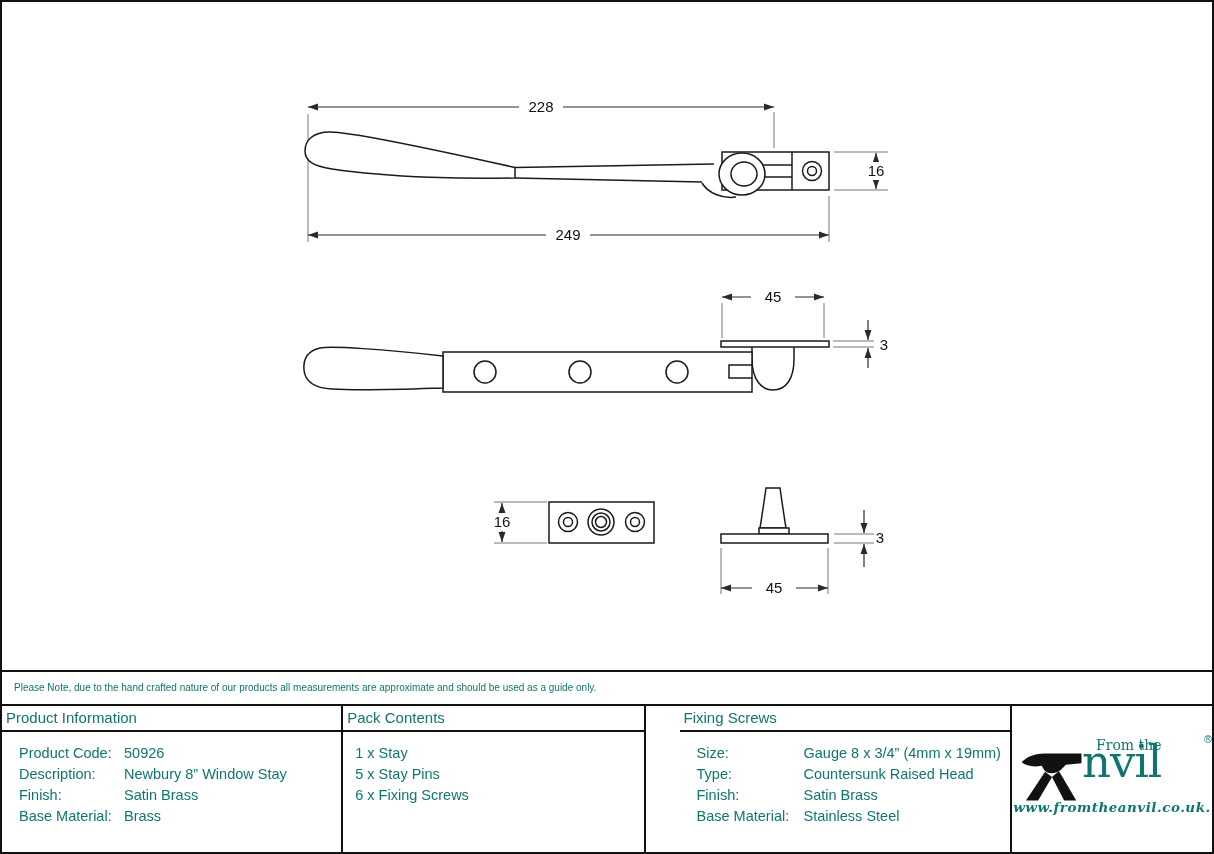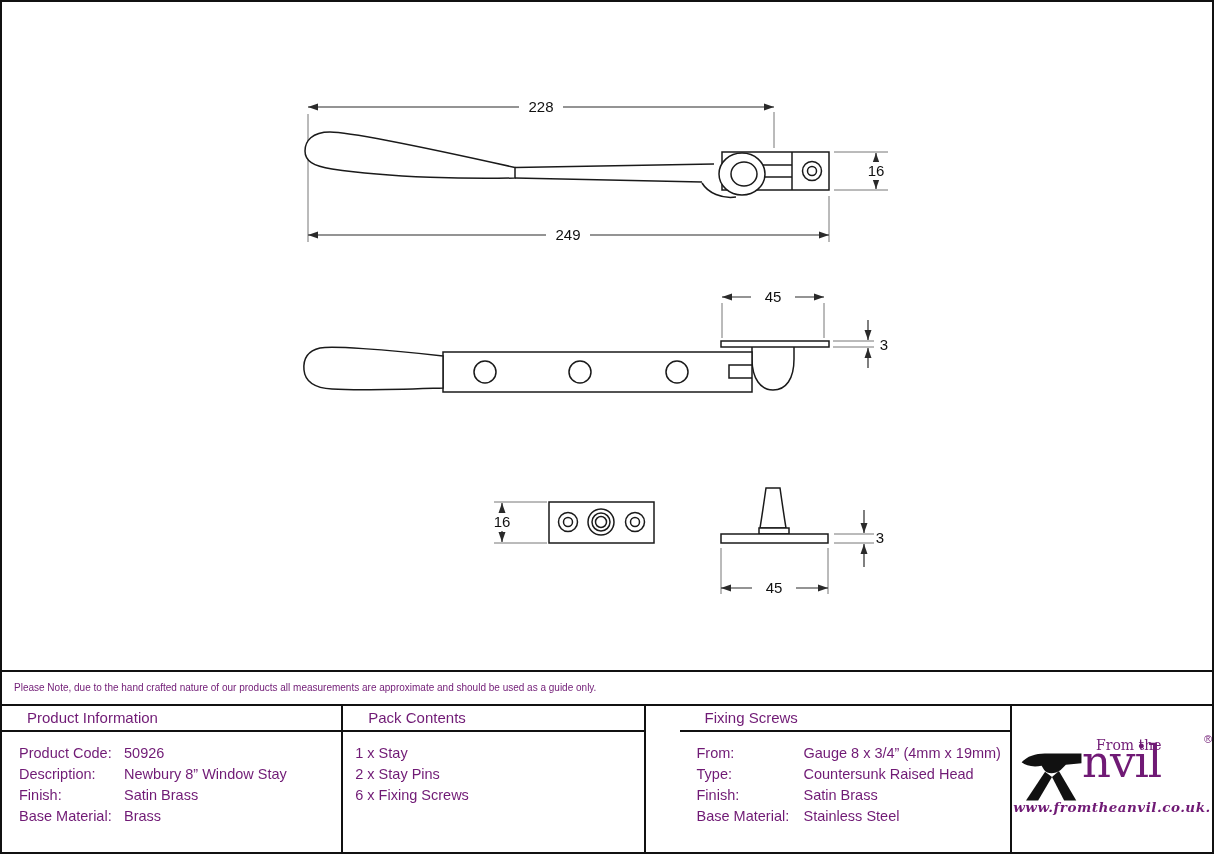--- a/index.html
+++ b/index.html
@@ -1,18 +1,18 @@
 <!DOCTYPE html>
 <html><head>
 <meta charset="utf-8">
 <style>
   html,body{margin:0;padding:0;background:#fff;}
   .page{position:relative;width:1214px;height:854px;box-sizing:border-box;
         border:2px solid #111;background:#fff;overflow:hidden;
-        font-family:"Liberation Sans",sans-serif;color:#701a75;}
+        font-family:"Liberation Sans",sans-serif;color:#0f766e;}
   
   .drawing-svg{position:absolute;top:0;left:0;}
   .obj{fill:#fff;stroke:#1a1a1a;stroke-width:1.5;}
   .obj-line{fill:none;stroke:#1a1a1a;stroke-width:1.5;}
   .dim{stroke:#2a2a2a;stroke-width:1.2;}
   .arr{fill:#2a2a2a;stroke:none;}
   .ext{stroke:#777;stroke-width:1;}
   .tbg{fill:#fff;stroke:none;}
   .drawing-svg text{font-family:"Liberation Sans",sans-serif;font-size:15px;fill:#111;text-anchor:middle;}
   
@@ -20,21 +20,21 @@
             border-top:2px solid #111;border-bottom:2px solid #111;
             line-height:32px;padding-left:12px;font-size:10px;}
   
   .spec-table{position:absolute;left:0;right:0;top:704px;bottom:0;display:flex;}
   .col{box-sizing:border-box;border-right:2px solid #111;}
   .col-product{width:350px;}
   .col-pack{width:310px;}
   .col-screws{width:341px;margin-left:34px;}
   .col-logo{flex:1;border-right:none;display:flex;align-items:center;justify-content:center;}
   .col-header{box-sizing:border-box;height:26px;border-bottom:2px solid #111;
-              line-height:24px;font-size:15px;padding-left:25px;}
+              line-height:24px;font-size:15px;padding-left:4px;}
   .col-pack .col-header{}
   .col-body{padding:11px 6px 0 17px;font-size:14.5px;line-height:21px;}
   .col-pack .col-body{padding-left:12px;}
   .spec-row{display:flex;}
   .spec-label{width:105px;flex:none;}
   .col-screws .spec-label{width:107px;}
   
   .logo{position:relative;width:200px;height:88px;}
   .anvil-svg{position:absolute;left:8px;top:16px;}
   .from-the{position:absolute;left:84px;top:2px;font-family:"DejaVu Serif","Liberation Serif",serif;font-size:14px;}
@@ -214,30 +214,30 @@
           <span class="spec-label">Base Material:</span>
           <span class="spec-value">Brass</span>
         </div>
       </div>
     </div>
 
     <div class="col col-pack">
       <div class="col-header">Pack Contents</div>
       <div class="col-body">
         <div class="spec-row">1 x Stay</div>
-        <div class="spec-row">2 x Stay Pins</div>
+        <div class="spec-row">5 x Stay Pins</div>
         <div class="spec-row">6 x Fixing Screws</div>
       </div>
     </div>
 
     <div class="col col-screws">
       <div class="col-header">Fixing Screws</div>
       <div class="col-body">
         <div class="spec-row">
-          <span class="spec-label">From:</span>
+          <span class="spec-label">Size:</span>
           <span class="spec-value">Gauge 8 x 3/4” (4mm x 19mm)</span>
         </div>
         <div class="spec-row">
           <span class="spec-label">Type:</span>
           <span class="spec-value">Countersunk Raised Head</span>
         </div>
         <div class="spec-row">
           <span class="spec-label">Finish:</span>
           <span class="spec-value">Satin Brass</span>
         </div>

